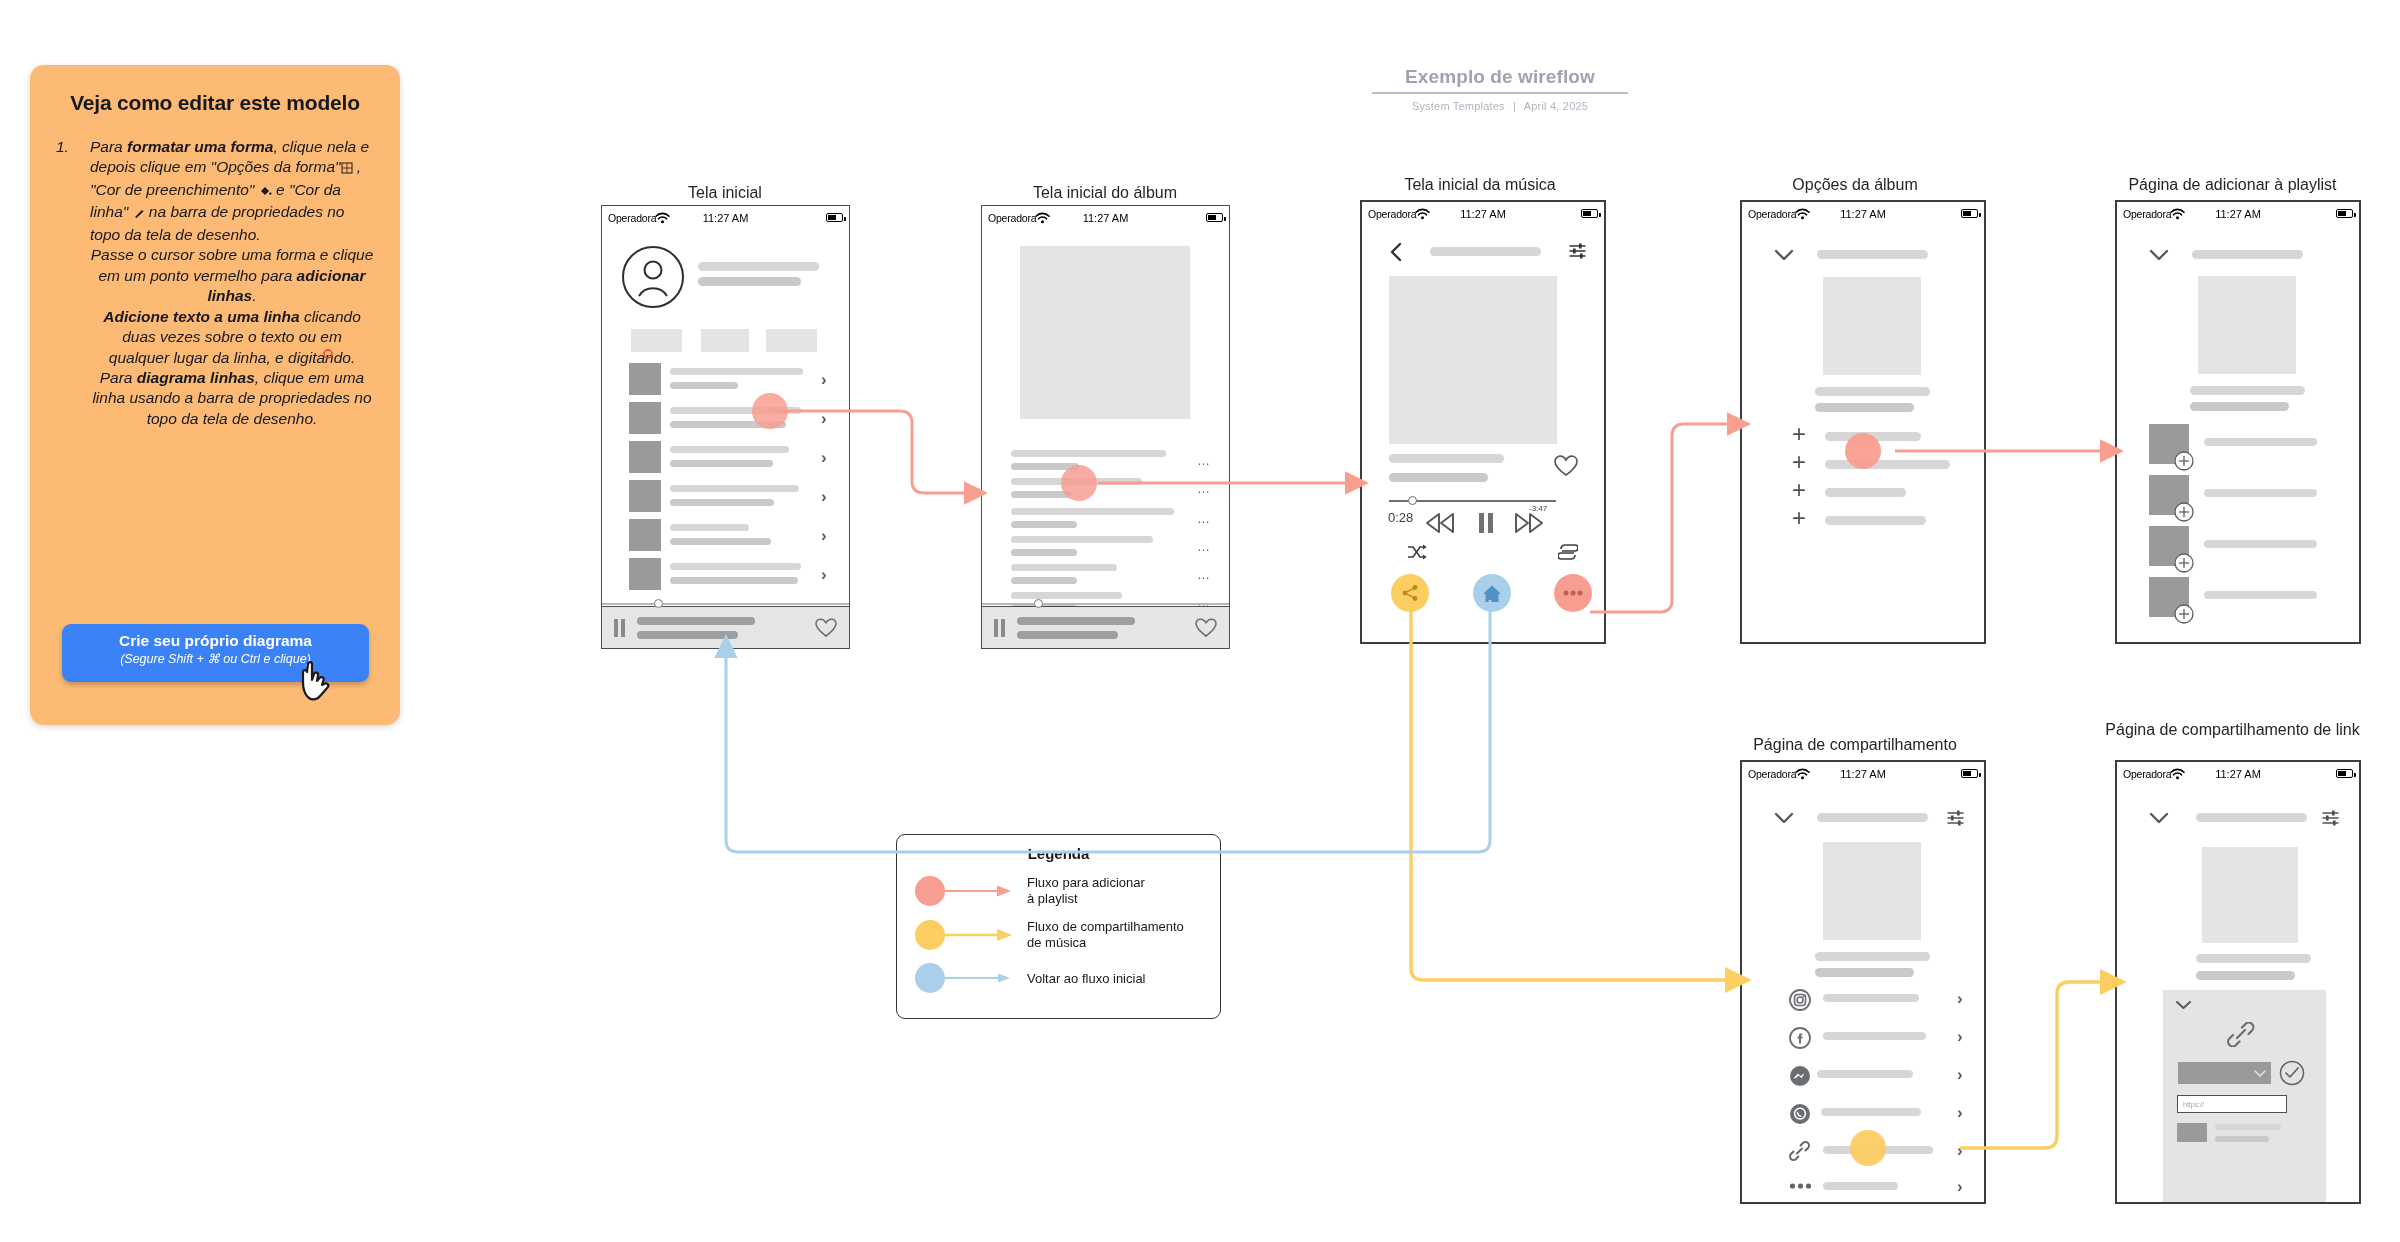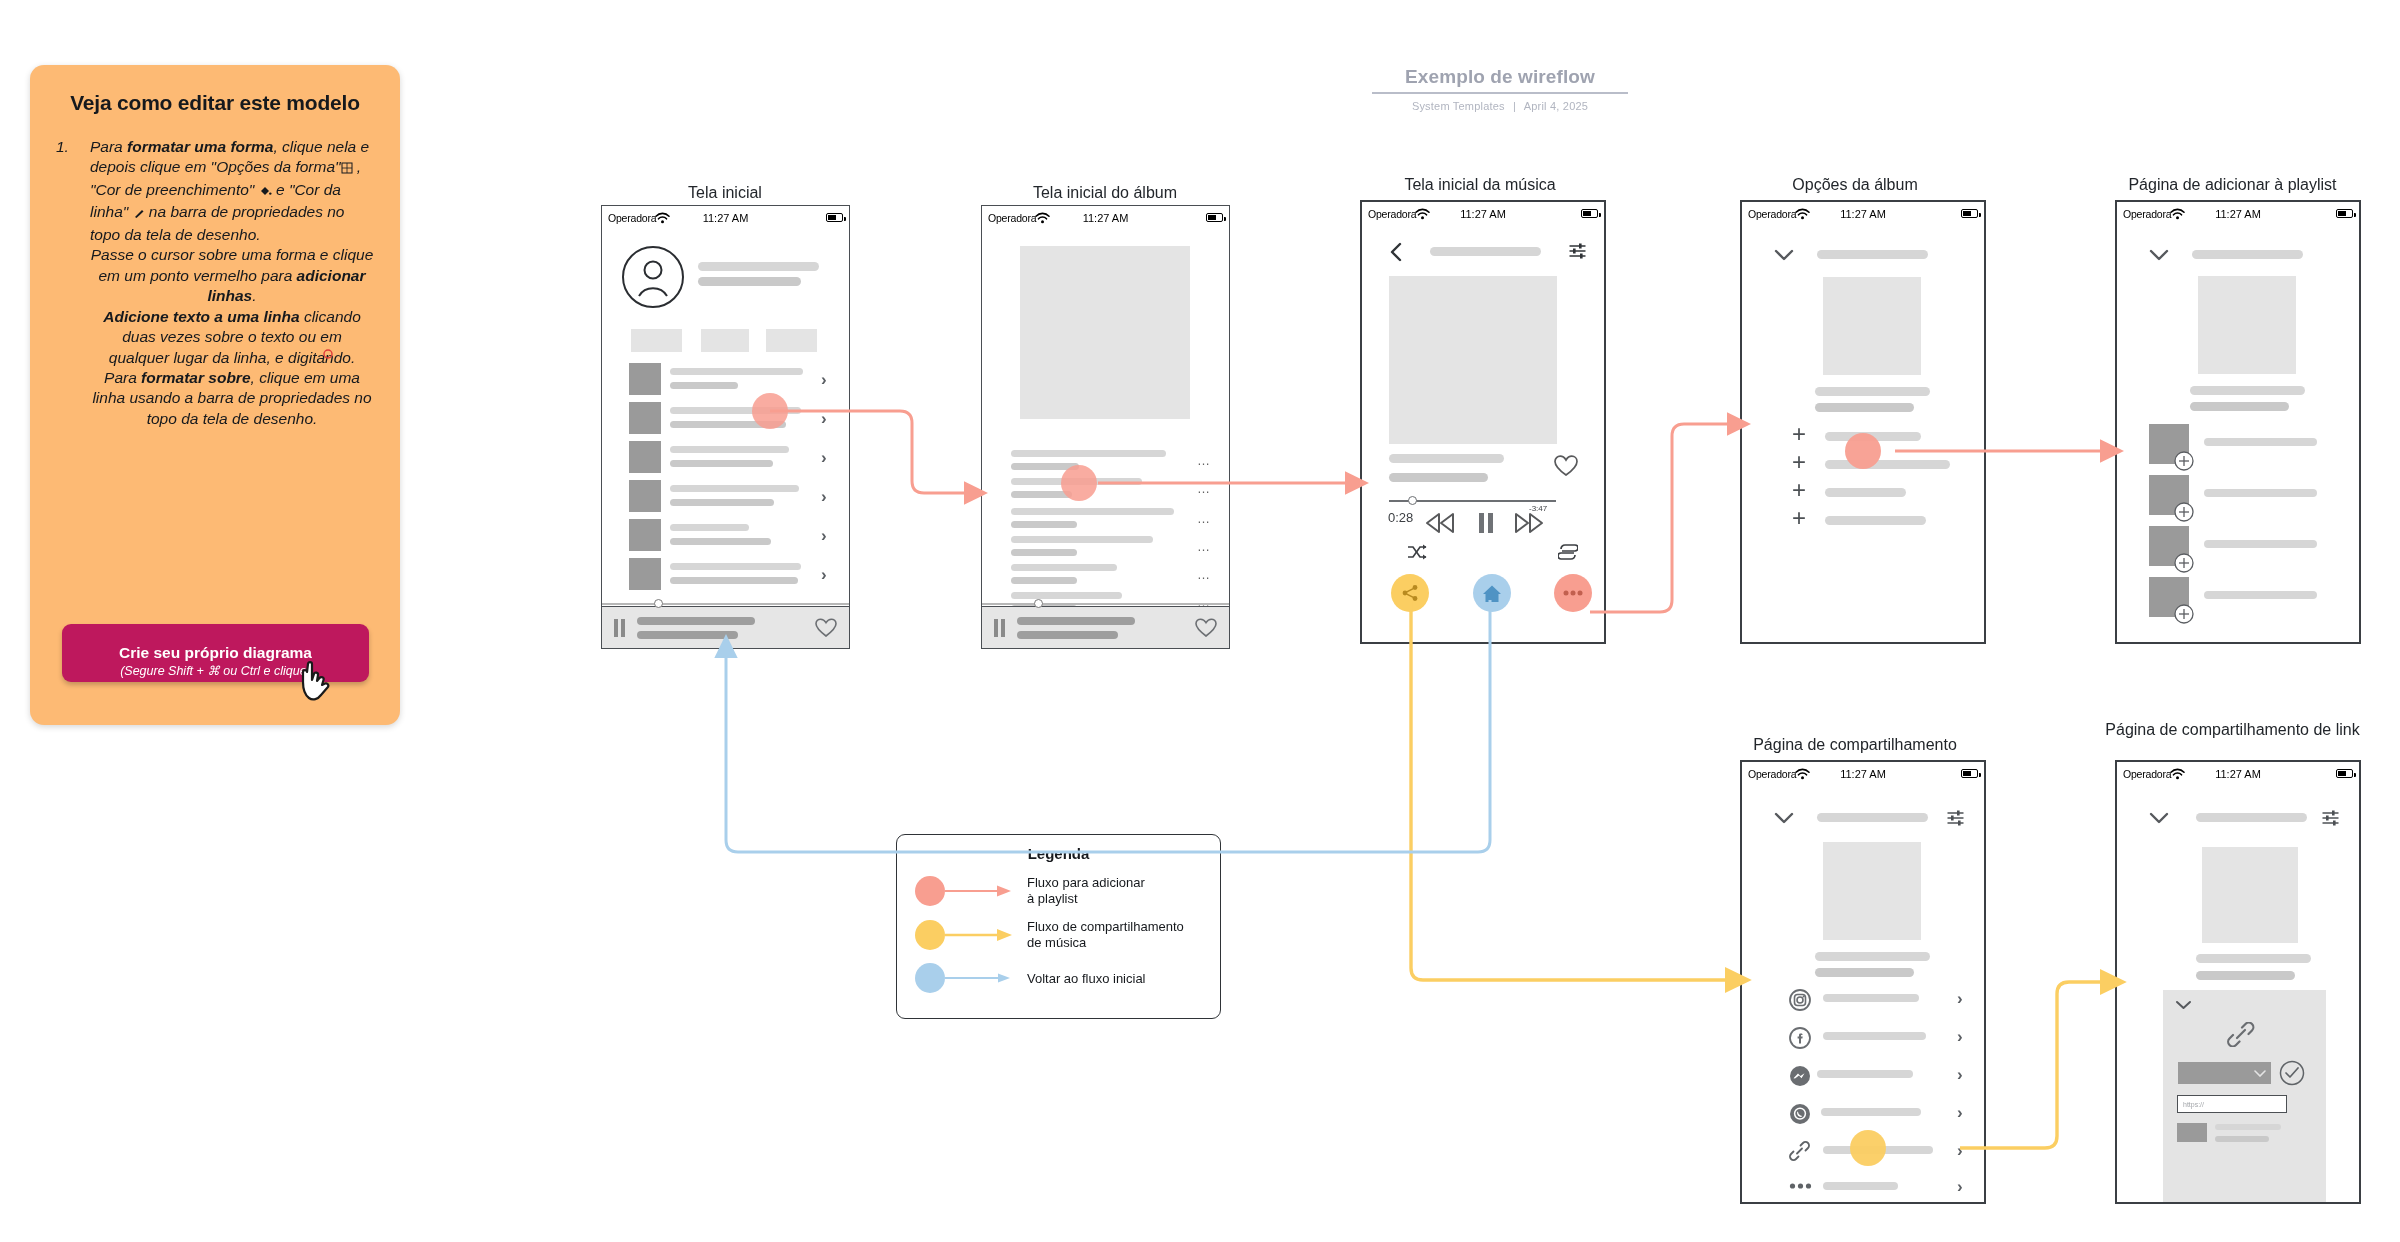--- a/index.html
+++ b/index.html
@@ -28,23 +28,23 @@
   .instr-num { width: 34px; flex: 0 0 34px; font-style: italic; }
   .instr-text { flex: 1; text-align: center; }
   .instr-text .p1 { text-align: left; }
   .instr-text b { font-weight: bold; }
   .instr-gap { height: 16px; }
   .mini-ico { display: inline-block; vertical-align: -2px; }
 
   .cta-btn {
     position: absolute; left: 62px; top: 624px;
     width: 307px; height: 58px;
-    background: #be185d; border-radius: 9px;
+    background: #3b82f6; border-radius: 9px;
     box-shadow: 0 3px 5px rgba(0,0,0,.22);
-    color: #fff; text-align: center; padding-top: 20px; cursor: pointer;
+    color: #fff; text-align: center; padding-top: 8px; cursor: pointer;
   }
   .cta-btn .l1 { font-size: 15.5px; font-weight: bold; }
   .cta-btn .l2 { font-size: 12.5px; font-style: italic; margin-top: 1px; }
   .cursor-hand { position: absolute; left: 300px; top: 660px; width: 42px; height: 46px; }
 
   
   .doc-title-wrap { position: absolute; left: 1372px; top: 66px; width: 256px; text-align: center; }
   .doc-title { font-size: 19px; font-weight: bold; color: #9fa3b0; letter-spacing: .1px; }
   .doc-rule { height: 2px; background: #b9bdc9; margin: 4px 0 6px 0; }
   .doc-sub { font-size: 11px; color: #b1b5c0; letter-spacing: .2px; }
@@ -132,21 +132,21 @@
               </svg>
           </span><span> na barra de propriedades no topo da tela de desenho.</span>
         </div>
         <div>
           <span>Passe o cursor sobre uma forma e clique em um ponto vermelho   para </span><b>adicionar linhas</b><span>.</span>
         </div>
         <div>
           <b>Adicione texto a uma linha</b><span> clicando duas vezes sobre o texto ou em qualquer lugar da linha, e digitando.</span>
         </div>
         <div>
-          <span>Para </span><b>formatar sobre</b><span>, clique em uma linha usando a barra de propriedades no topo da tela de desenho.</span>
+          <span>Para </span><b>diagrama linhas</b><span>, clique em uma linha usando a barra de propriedades no topo da tela de desenho.</span>
         </div>
         <div class="instr-gap"></div>
       </div>
     </div>
 
     <svg style="position:absolute;left:292px;top:283px" width="12" height="12">
         <circle cx="6" cy="6" r="4" fill="none" stroke="#e03a3a" stroke-width="1.4"></circle>
       </svg>
   </div>
 

